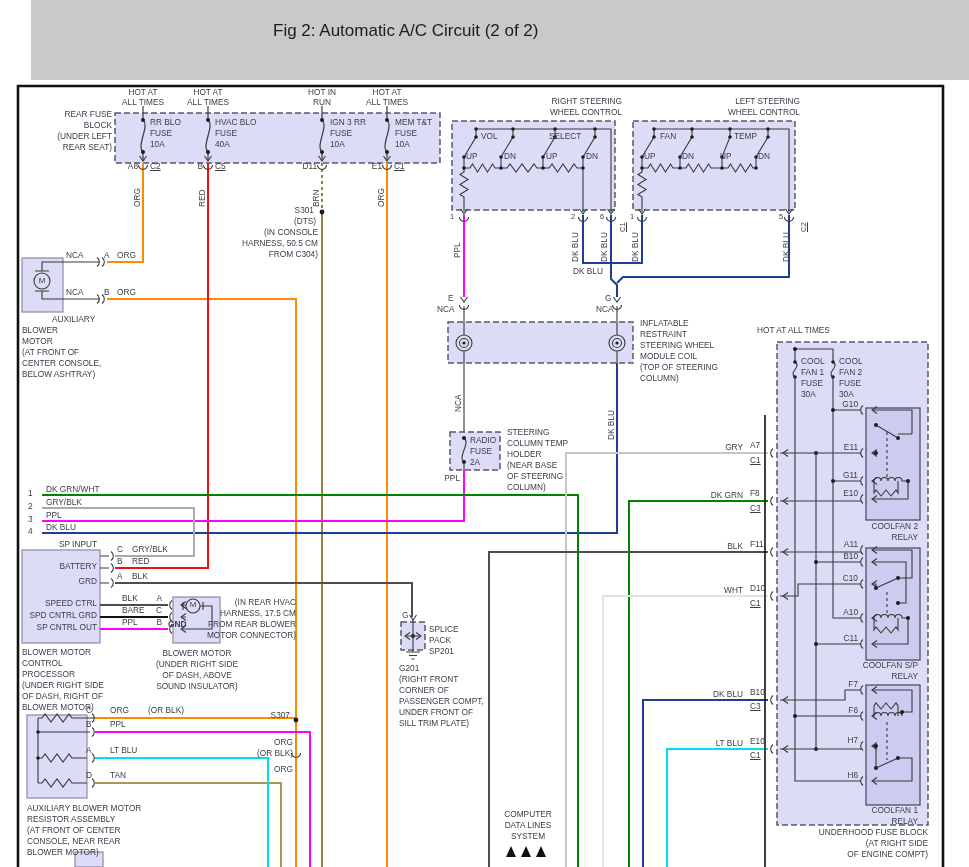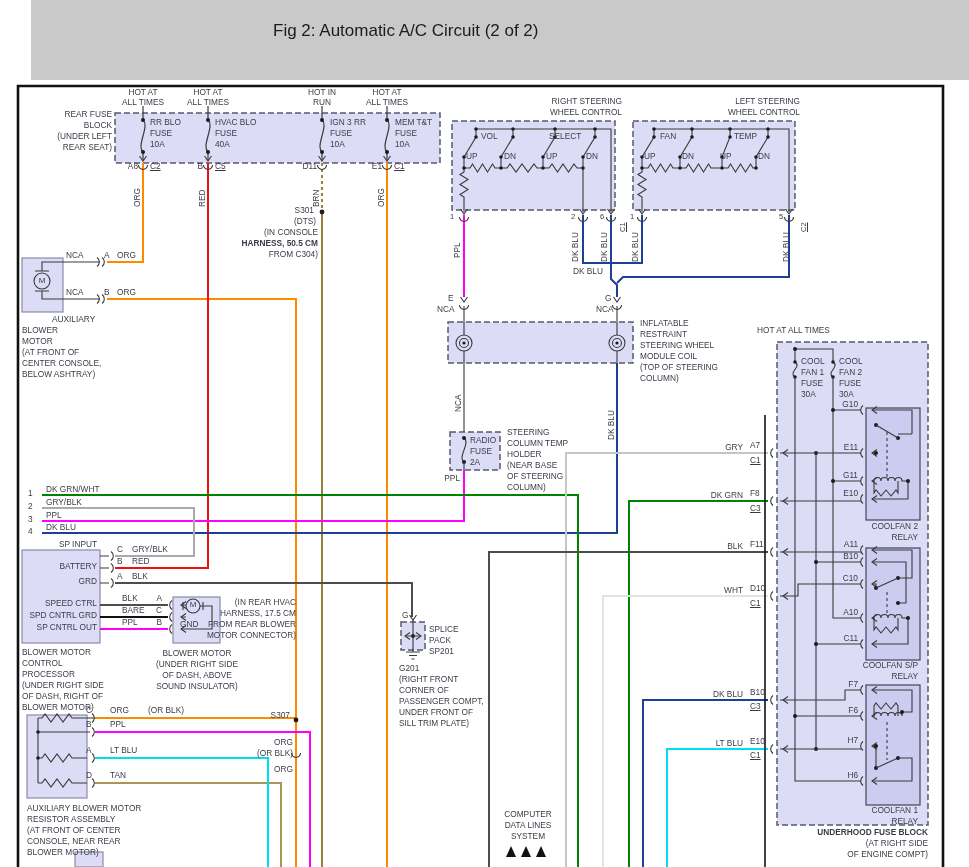--- a/index.html
+++ b/index.html
@@ -457,21 +457,21 @@
       <span class="lbl c" style="left: 42px; top: 277px; font-size: 8px;">M</span>
       <span class="lbl" style="left: 22px; top: 315px; margin-left: 30px;">AUXILIARY</span>
       <span class="lbl" style="left: 22px; top: 326px;">BLOWER</span>
       <span class="lbl" style="left: 22px; top: 337px;">MOTOR</span>
       <span class="lbl" style="left: 22px; top: 348px;">(AT FRONT OF</span>
       <span class="lbl" style="left: 22px; top: 359px;">CENTER CONSOLE,</span>
       <span class="lbl" style="left: 22px; top: 370px;">BELOW ASHTRAY)</span>
       <span class="lbl r" style="left: 314px; top: 206px;">S301</span>
       <span class="lbl r" style="left: 316px; top: 217px;">(DTS)</span>
       <span class="lbl r" style="left: 318px; top: 228px;">(IN CONSOLE</span>
-      <span class="lbl r" style="left: 318px; top: 239px; font-weight: bold;">HARNESS, 50.5 CM</span>
+      <span class="lbl r" style="left: 318px; top: 239px;">HARNESS, 50.5 CM</span>
       <span class="lbl r" style="left: 318px; top: 250px;">FROM C304)</span>
       <span class="lbl" style="left: 28px; top: 489px;">1</span>
       <span class="lbl" style="left: 46px; top: 485px;">DK GRN/WHT</span>
       <span class="lbl" style="left: 28px; top: 502px;">2</span>
       <span class="lbl" style="left: 46px; top: 498px;">GRY/BLK</span>
       <span class="lbl" style="left: 28px; top: 515px;">3</span>
       <span class="lbl" style="left: 46px; top: 511px;">PPL</span>
       <span class="lbl" style="left: 28px; top: 527px;">4</span>
       <span class="lbl" style="left: 46px; top: 523px;">DK BLU</span>
       <span class="lbl r" style="left: 97px; top: 540px;">SP INPUT</span>
@@ -485,21 +485,21 @@
       <span class="lbl" style="left: 117px; top: 557px;">B</span>
       <span class="lbl" style="left: 132px; top: 557px;">RED</span>
       <span class="lbl" style="left: 117px; top: 572px;">A</span>
       <span class="lbl" style="left: 132px; top: 572px;">BLK</span>
       <span class="lbl" style="left: 122px; top: 594px;">BLK</span>
       <span class="lbl r" style="left: 162px; top: 594px;">A</span>
       <span class="lbl" style="left: 122px; top: 606px;">BARE</span>
       <span class="lbl r" style="left: 162px; top: 606px;">C</span>
       <span class="lbl" style="left: 122px; top: 618px;">PPL</span>
       <span class="lbl r" style="left: 162px; top: 618px;">B</span>
-      <span class="lbl" style="left: 180px; top: 620px;">GND</span>
+      <span class="lbl" style="left: 168px; top: 620px; font-weight: bold;">GND</span>
       <span class="lbl c" style="left: 193px; top: 601px; font-size: 8px;">M</span>
       <span class="lbl" style="left: 22px; top: 648px;">BLOWER MOTOR</span>
       <span class="lbl" style="left: 22px; top: 659px;">CONTROL</span>
       <span class="lbl" style="left: 22px; top: 670px;">PROCESSOR</span>
       <span class="lbl" style="left: 22px; top: 681px;">(UNDER RIGHT SIDE</span>
       <span class="lbl" style="left: 22px; top: 692px;">OF DASH, RIGHT OF</span>
       <span class="lbl" style="left: 22px; top: 703px;">BLOWER MOTOR)</span>
       <span class="lbl c" style="left: 197px; top: 649px;">BLOWER MOTOR</span>
       <span class="lbl c" style="left: 197px; top: 660px;">(UNDER RIGHT SIDE</span>
       <span class="lbl c" style="left: 197px; top: 671px;">OF DASH, ABOVE</span>
@@ -577,17 +577,17 @@
       <span class="lbl r" style="left: 858px; top: 680px;">F7</span>
       <span class="lbl r" style="left: 858px; top: 706px;">F6</span>
       <span class="lbl r" style="left: 858px; top: 736px;">H7</span>
       <span class="lbl r" style="left: 858px; top: 771px;">H6</span>
       <span class="lbl r" style="left: 918px; top: 522px;">COOLFAN 2</span>
       <span class="lbl r" style="left: 918px; top: 533px;">RELAY</span>
       <span class="lbl r" style="left: 918px; top: 661px;">COOLFAN S/P</span>
       <span class="lbl r" style="left: 918px; top: 672px;">RELAY</span>
       <span class="lbl r" style="left: 918px; top: 806px;">COOLFAN 1</span>
       <span class="lbl r" style="left: 918px; top: 817px;">RELAY</span>
-      <span class="lbl r" style="left: 928px; top: 828px; font-weight: bold;">UNDERHOOD FUSE BLOCK</span>
+      <span class="lbl r" style="left: 928px; top: 828px;">UNDERHOOD FUSE BLOCK</span>
       <span class="lbl r" style="left: 928px; top: 839px;">(AT RIGHT SIDE</span>
       <span class="lbl r" style="left: 928px; top: 850px;">OF ENGINE COMPT)</span>
     </div>
 </div>
 
 </body></html>

